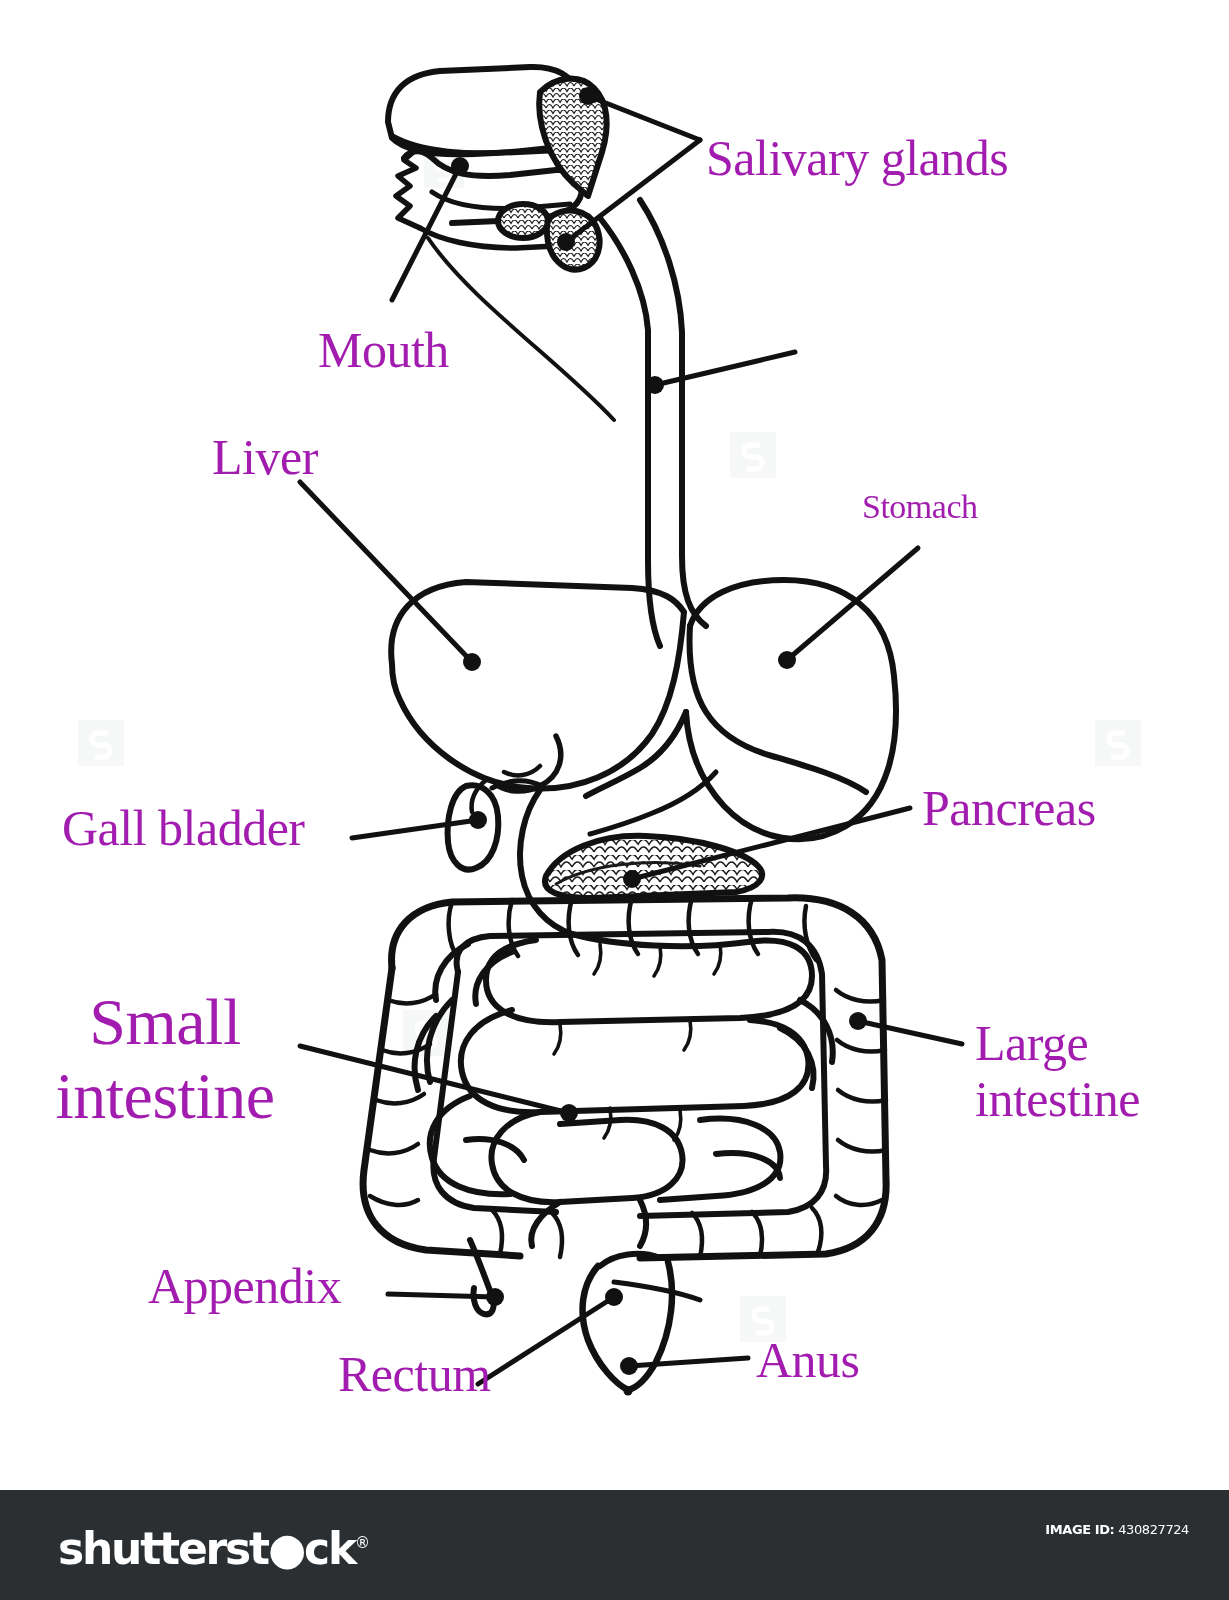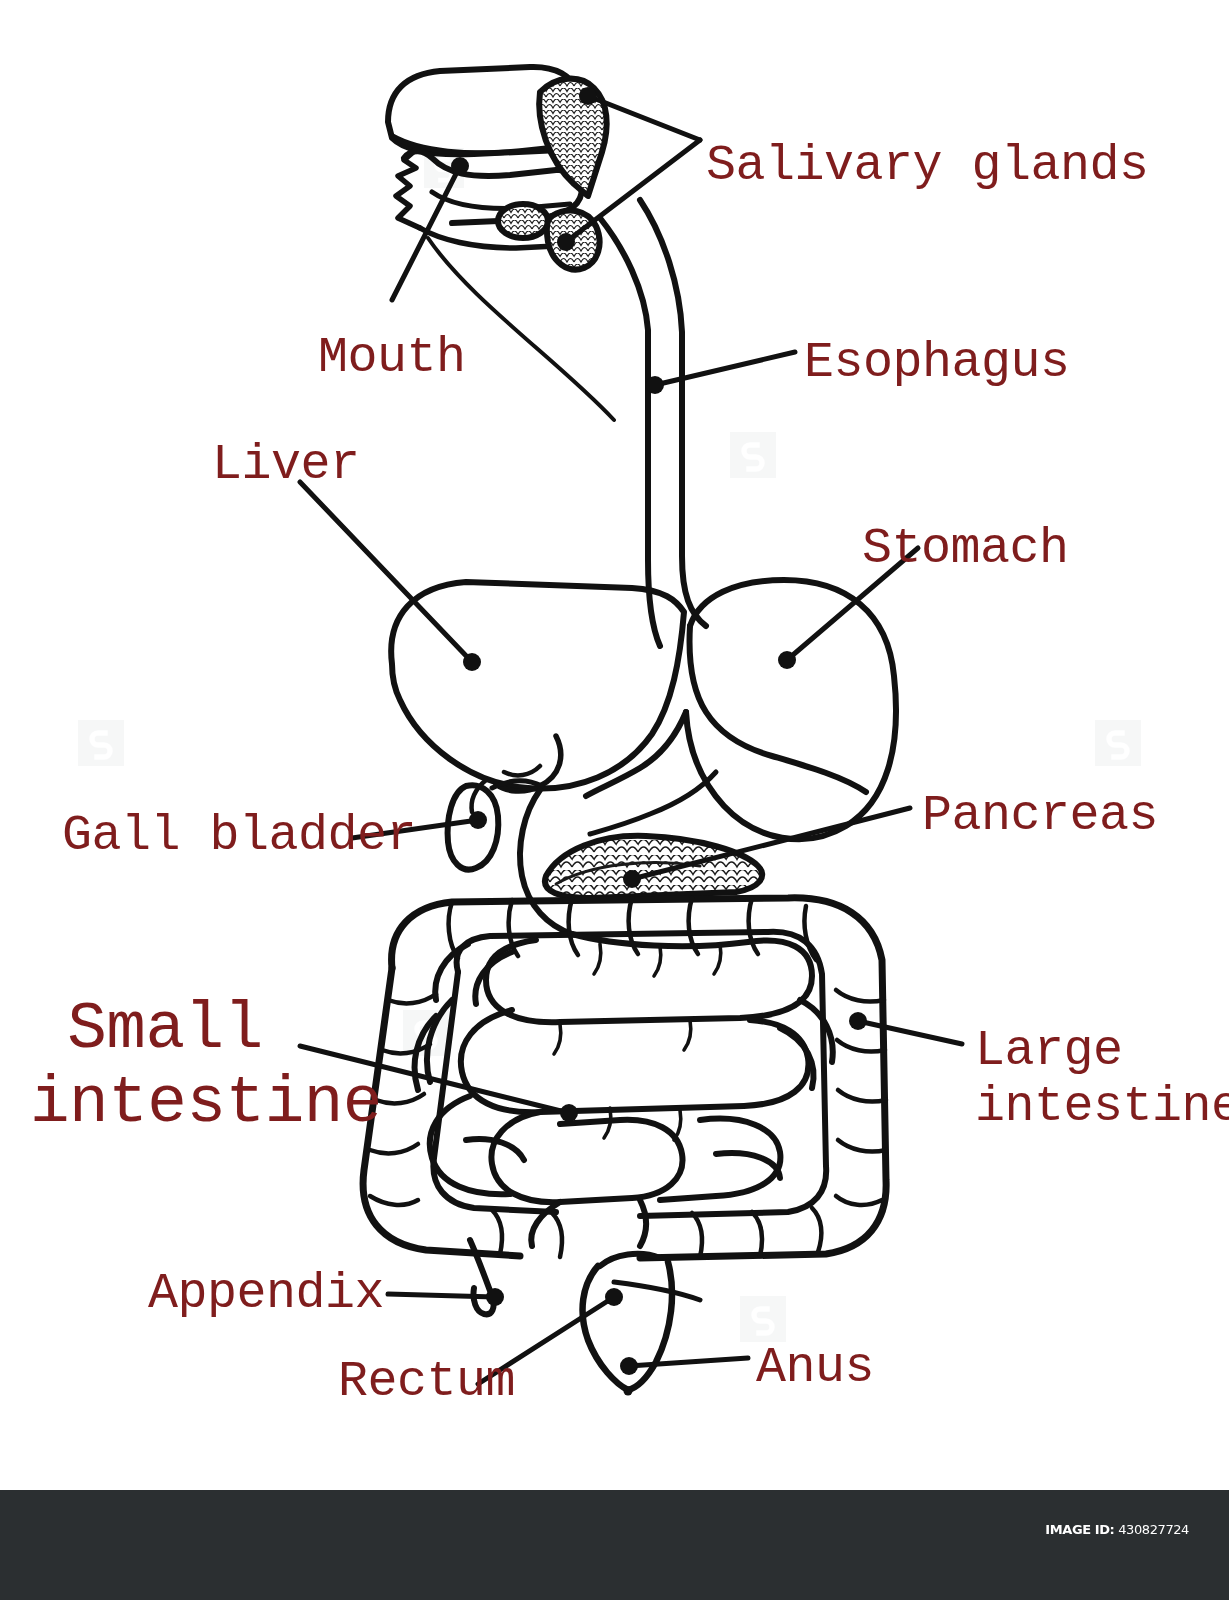--- a/index.html
+++ b/index.html
@@ -36,27 +36,26 @@
     position: absolute;
     left: 0; top: 0;
     width: 1229px;
     height: 1490px;
     display: block;
   }
 
   
   .label {
     position: absolute;
-    color: #7f1d1d;
-    font-family: Liberation Mono, monospace;
+    color: #a21caf;
+    font-family: Liberation Serif, serif;
     font-weight: 400;
     letter-spacing: -0.5px;
     line-height: 1.12;
     white-space: pre;
-    margin-top: 8px;
   }
   .label.two-line { white-space: pre-line; }
   .label.ta-left   { text-align: left; }
   .label.ta-center { text-align: center; }
 
   
   .footer {
     position: absolute;
     left: 0;
     top: 1490px;
@@ -508,25 +507,24 @@
           <line x1="748" y1="1358" x2="629" y2="1366"></line>
           <circle cx="629" cy="1366" r="9" stroke="none"></circle>
         </g>
       </g>
     </svg>
 
     <div class="label ta-left" style="left:706px; top:130px; font-size:50px;">Salivary glands</div>
 
     <div class="label ta-left" style="left:318px; top:322px; font-size:50px;">Mouth</div>
 
-    <div class="label ta-left" style="left:804px; top:327px; font-size:50px;">Esophagus</div>
 
     <div class="label ta-left" style="left:212px; top:429px; font-size:50px;">Liver</div>
 
-    <div class="label ta-left" style="left:862px; top:513px; font-size:50px;">Stomach</div>
+    <div class="label ta-left" style="left:862px; top:488px; font-size:34px;">Stomach</div>
 
     <div class="label ta-left" style="left:62px; top:800px; font-size:50px;">Gall bladder</div>
 
     <div class="label ta-left" style="left:922px; top:780px; font-size:50px;">Pancreas</div>
 
     <div class="label two-line ta-center" style="left:30px; top:985px; width:270px; font-size:66px;">Small
 intestine</div>
 
     <div class="label two-line ta-left" style="left:975px; top:1015px; font-size:50px;">Large
 intestine</div>
@@ -534,20 +532,21 @@
     <div class="label ta-left" style="left:148px; top:1258px; font-size:50px;">Appendix</div>
 
     <div class="label ta-left" style="left:338px; top:1346px; font-size:50px;">Rectum</div>
 
     <div class="label ta-left" style="left:756px; top:1332px; font-size:50px;">Anus</div>
 
   </div>
 
   <div class="footer">
 
+    <div class="brand"><span>shutterst</span><span>●</span><span>ck</span><span class="reg">®</span></div>
 
     <div class="footer-meta">
       <div class="imgid"><span class="idlabel">IMAGE ID:</span>
         <span>430827724</span></div>
     </div>
 
   </div>
 
 </div>
 

